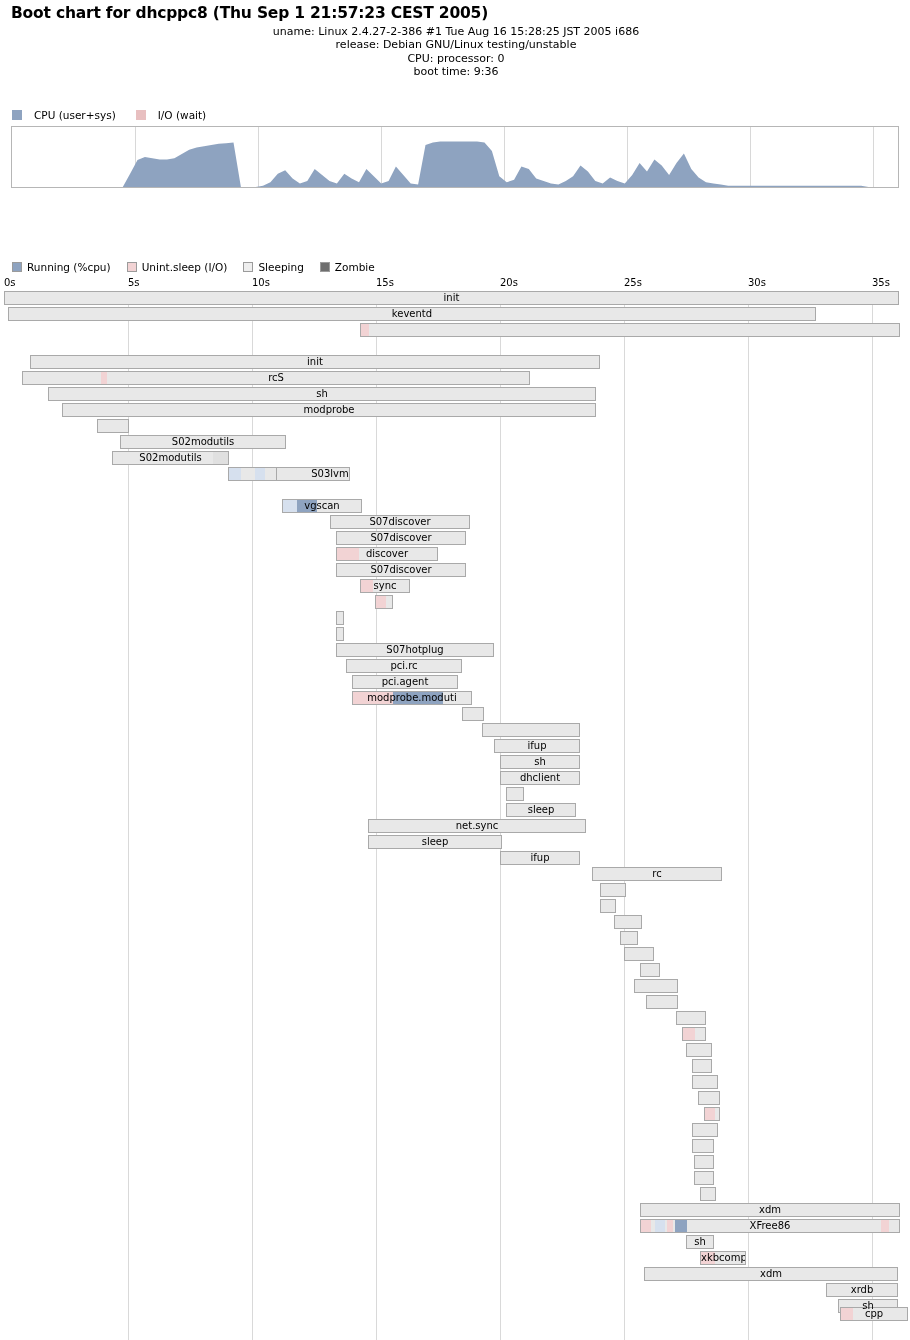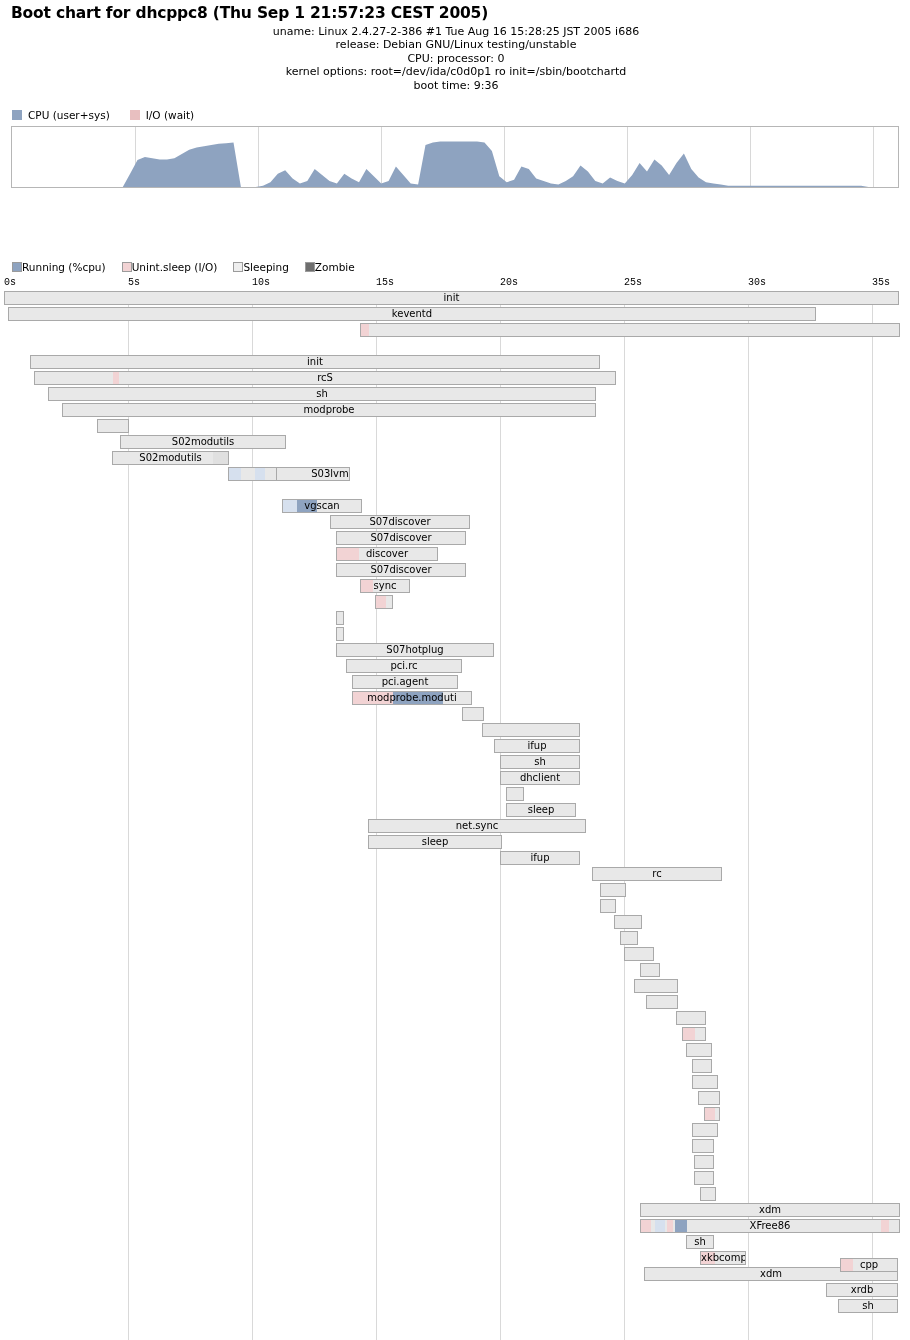--- a/index.html
+++ b/index.html
@@ -49,21 +49,21 @@
     left: 12px;
     top: 109px;
     display: flex;
     align-items: center;
     gap: 6px;
     font-size: 10.5px;
   }
   .cpu-legend .item {
     display: flex;
     align-items: center;
-    gap: 6px;
+    gap: 12px;
     margin-right: 14px;
   }
   .swatch {
     width: 10px;
     height: 10px;
     display: inline-block;
   }
 
   
   .cpu-chart {
@@ -95,31 +95,31 @@
     position: absolute;
     left: 12px;
     top: 261px;
     display: flex;
     align-items: center;
     font-size: 10.5px;
   }
   .proc-legend .item {
     display: flex;
     align-items: center;
+    gap: 5px;
     margin-right: 16px;
   }
 
   
   .axis {
     position: absolute;
     left: 0;
     top: 277px;
     width: 906px;
     height: 14px;
-    font-family: Liberation Mono, monospace;
   }
   .axis .tick-label {
     position: absolute;
     font-size: 10px;
     top: 0;
     white-space: nowrap;
   }
 
   
   .gantt {
@@ -163,21 +163,20 @@
 </head>
 <body>
 
 <div id="root">
 
   <div class="header">
     <h1>Boot chart for dhcppc8 (Thu Sep  1 21:57:23 CEST 2005)</h1>
     <div class="line">uname: Linux 2.4.27-2-386 #1 Tue Aug 16 15:28:25 JST 2005 i686</div>
     <div class="line">release: Debian GNU/Linux testing/unstable</div>
     <div class="line">CPU: processor: 0</div>
-    <div class="line">kernel options: root=/dev/ida/c0d0p1 ro init=/sbin/bootchartd</div>
     <div class="line">boot time: 9:36</div>
   </div>
 
   <div class="cpu-legend" id="cpu-legend">
       <div class="item">
         <span class="swatch" style="background: rgb(142, 163, 192);"></span>
         <span>CPU (user+sys)</span>
       </div>
       <div class="item">
         <span class="swatch" style="background: rgb(232, 191, 192);"></span>
@@ -241,21 +240,21 @@
       </div>
       <div class="bar" style="left: 8px; width: 808px; top: 16px;">
         <span class="lbl">keventd</span>
       </div>
       <div class="bar" style="left: 360px; width: 540px; top: 32px;">
         <div class="seg" style="left: 0px; width: 8px; background: rgb(242, 211, 212);"></div>
       </div>
       <div class="bar" style="left: 30px; width: 570px; top: 64px;">
         <span class="lbl">init</span>
       </div>
-      <div class="bar" style="left: 34px; width: 582px; top: 80px;">
+      <div class="bar" style="left: 22px; width: 508px; top: 80px;">
         <div class="seg" style="left: 78px; width: 6px; background: rgb(242, 211, 212);"></div>
         <span class="lbl">rcS</span>
       </div>
       <div class="bar" style="left: 48px; width: 548px; top: 96px;">
         <span class="lbl">sh</span>
       </div>
       <div class="bar" style="left: 62px; width: 534px; top: 112px;">
         <span class="lbl">modprobe</span>
       </div>
       <div class="bar" style="left: 97px; width: 32px; top: 128px;"></div>
@@ -387,19 +386,19 @@
       </div>
       <div class="bar" style="left: 644px; width: 254px; top: 976px;">
         <span class="lbl">xdm</span>
       </div>
       <div class="bar" style="left: 826px; width: 72px; top: 992px;">
         <span class="lbl">xrdb</span>
       </div>
       <div class="bar" style="left: 838px; width: 60px; top: 1008px;">
         <span class="lbl">sh</span>
       </div>
-      <div class="bar" style="left: 840px; width: 58px; top: 967px;">
+      <div class="bar" style="left: 840px; width: 68px; top: 1016px;">
         <div class="seg" style="left: 0px; width: 12px; background: rgb(242, 211, 212);"></div>
         <span class="lbl">cpp</span>
       </div>
     </div>
 
 </div>
 
 </body></html>

